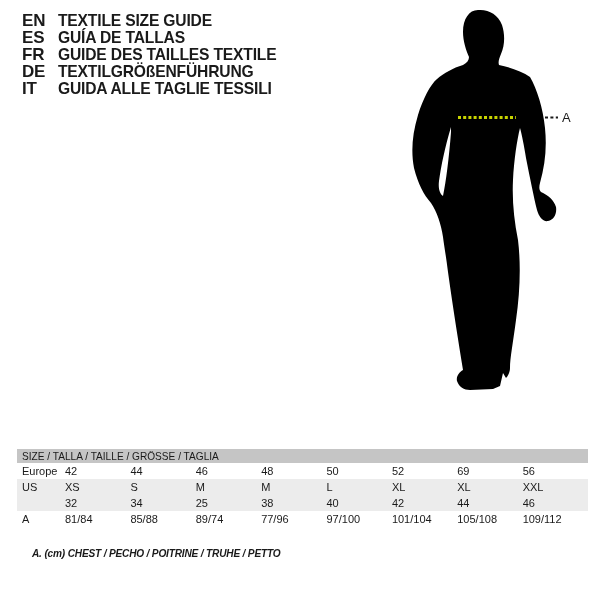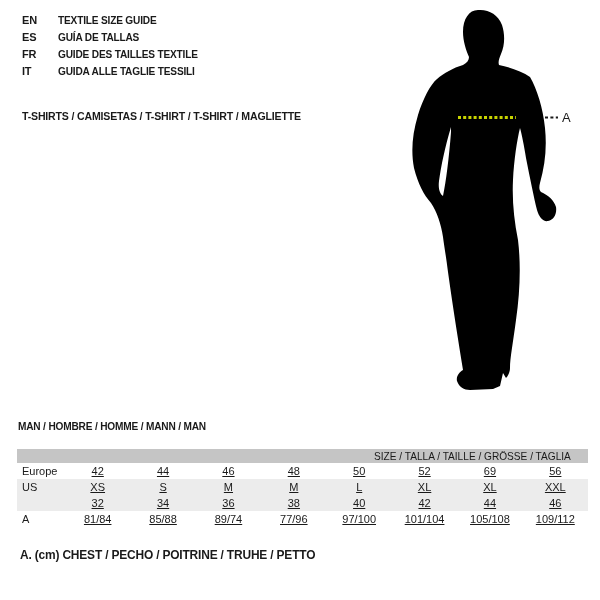--- a/index.html
+++ b/index.html
@@ -2,67 +2,69 @@
 <html><head>
 <meta charset="utf-8">
 <style>
   html,body{margin:0;padding:0;background:#fff;}
   .page{
     position:relative;width:600px;height:600px;background:#fff;overflow:hidden;
     font-family:"Liberation Sans",sans-serif;color:var(--text,#1a1a1a);
   }
   
   .lang-list{position:absolute;left:22px;top:12px;list-style:none;margin:0;padding:0;}
-  .lang-list li{height:17px;line-height:17px;font-size:11px;letter-spacing:-0.2px;white-space:nowrap;}
+  .lang-list li{height:17px;line-height:17px;font-size:17px;letter-spacing:-0.2px;white-space:nowrap;}
   .lang-code{display:inline-block;width:36px;font-weight:bold;}
   .lang-label{font-weight:bold;}
   .cond{display:inline-block;transform:scaleX(0.92);transform-origin:0 50%;}
   
   .categories{position:absolute;left:22px;top:107px;}
   .categories div{height:18px;line-height:18px;font-size:11.5px;font-weight:bold;letter-spacing:-0.2px;white-space:nowrap;}
   
   .figure-wrap{position:absolute;left:400px;top:0;width:200px;height:410px;}
   .silhouette{fill:var(--silhouette,#000);}
   .chest-line{stroke:var(--chest-dash,#c8d400);}
   .pointer-line{stroke:var(--pointer,#1a1a1a);}
   .measure-a{font-family:"Liberation Sans",sans-serif;font-size:13px;fill:var(--text,#1a1a1a);}
   
   .section-title{position:absolute;left:18px;top:420px;font-size:11px;font-weight:bold;letter-spacing:-0.2px;}
   
   .size-table{position:absolute;left:17px;top:449px;width:571px;font-size:11px;}
-  .t-head{height:14px;line-height:14px;background:var(--table-header-bg,#c5c5c5);padding-left:5px;box-sizing:border-box;text-align:right;}
+  .t-head{height:14px;line-height:14px;background:var(--table-header-bg,#c5c5c5);padding-left:5px;box-sizing:border-box;}
   .t-row{display:flex;height:16px;line-height:16px;}
   .t-row.stripe{background:var(--table-stripe-bg,#ececec);}
   .t-label{width:48px;padding-left:5px;box-sizing:border-box;flex:none;}
-  .t-cell{flex:1;text-align:center;text-decoration:underline;}
+  .t-cell{flex:1;}
   
-  .footnote{position:absolute;left:20px;top:547px;font-size:13px;font-weight:bold;letter-spacing:-0.2px;}
+  .footnote{position:absolute;left:32px;top:547px;font-size:11px;font-weight:bold;letter-spacing:-0.2px;font-style:italic;}
 </style>
 </head>
 <body style="--silhouette: #000000; --chest-dash: #c8d400; --pointer: #1a1a1a; --table-header-bg: #c5c5c5; --table-stripe-bg: #ececec; --text: #1a1a1a;">
 
 <div class="page">
 
   <ul class="lang-list">
     <li>
       <span class="lang-code">EN</span><span class="lang-label cond">TEXTILE SIZE GUIDE</span>
     </li>
     <li>
       <span class="lang-code">ES</span><span class="lang-label cond">GUÍA DE TALLAS</span>
     </li>
     <li>
       <span class="lang-code">FR</span><span class="lang-label cond">GUIDE DES TAILLES TEXTILE</span>
     </li>
     <li>
+      <span class="lang-code">DE</span><span class="lang-label cond">TEXTILGRÖßENFÜHRUNG</span>
+    </li>
+    <li>
       <span class="lang-code">IT</span><span class="lang-label cond">GUIDA ALLE TAGLIE TESSILI</span>
     </li>
   </ul>
 
   <div class="categories">
-    <div><span class="cond">T-SHIRTS / CAMISETAS / T-SHIRT / T-SHIRT / MAGLIETTE</span></div>
   </div>
 
   <div class="figure-wrap">
     <svg width="200" height="410" viewBox="400 0 200 410" xmlns="http://www.w3.org/2000/svg">
       <path class="silhouette" fill-rule="evenodd" d="
         M478,10 C488,9 498,14 502,25 C505,34 505,45 501,54 C499,59 498,62 499,65
         C509,67 522,71 530,77 C537,89 543,108 545,128 C547,148 545,165 540,183
         C539,187 539,190 541,192 C548,195 554,200 556,207 C557,214 554,220 548,221
         C543,222 539,217 537,210 C534,198 530,178 526,158 C524,146 522,135 520,128
         C517,140 514,160 513,180 C512,200 514,220 518,240 C521,265 520,292 516,320
@@ -73,23 +75,20 @@
         C444,73 453,68 463,65 C467,63 469,60 469,57 C466,50 463,41 463,32
         C463,19 469,10 478,10 Z
         M451,127 C445,147 441,166 439,181 C438,189 440,194 443,196
         C446,182 449,158 451,132 Z"></path>
       <line class="chest-line" x1="458" y1="117.5" x2="516" y2="117.5" stroke-width="3" stroke-dasharray="3 2.2"></line>
       <line class="pointer-line" x1="545" y1="117.5" x2="558" y2="117.5" stroke-width="2" stroke-dasharray="3 2.4"></line>
       <text class="measure-a" x="562" y="122">A</text>
     </svg>
   </div>
 
-  <div class="section-title">
-    <span class="cond">MAN / HOMBRE / HOMME / MANN / MAN</span>
-  </div>
 
   <div class="size-table">
     <div class="t-head">
       <span class="cond">SIZE / TALLA / TAILLE / GRÖSSE / TAGLIA</span>
     </div>
 
     <div class="t-row">
       <span class="t-label">Europe</span>
       <span class="t-cell">42</span>
       <span class="t-cell">44</span>
@@ -110,21 +109,21 @@
       <span class="t-cell">L</span>
       <span class="t-cell">XL</span>
       <span class="t-cell">XL</span>
       <span class="t-cell">XXL</span>
     </div>
 
     <div class="t-row stripe">
       <span class="t-label"></span>
       <span class="t-cell">32</span>
       <span class="t-cell">34</span>
-      <span class="t-cell">36</span>
+      <span class="t-cell">25</span>
       <span class="t-cell">38</span>
       <span class="t-cell">40</span>
       <span class="t-cell">42</span>
       <span class="t-cell">44</span>
       <span class="t-cell">46</span>
     </div>
 
     <div class="t-row">
       <span class="t-label">A</span>
       <span class="t-cell">81/84</span>

